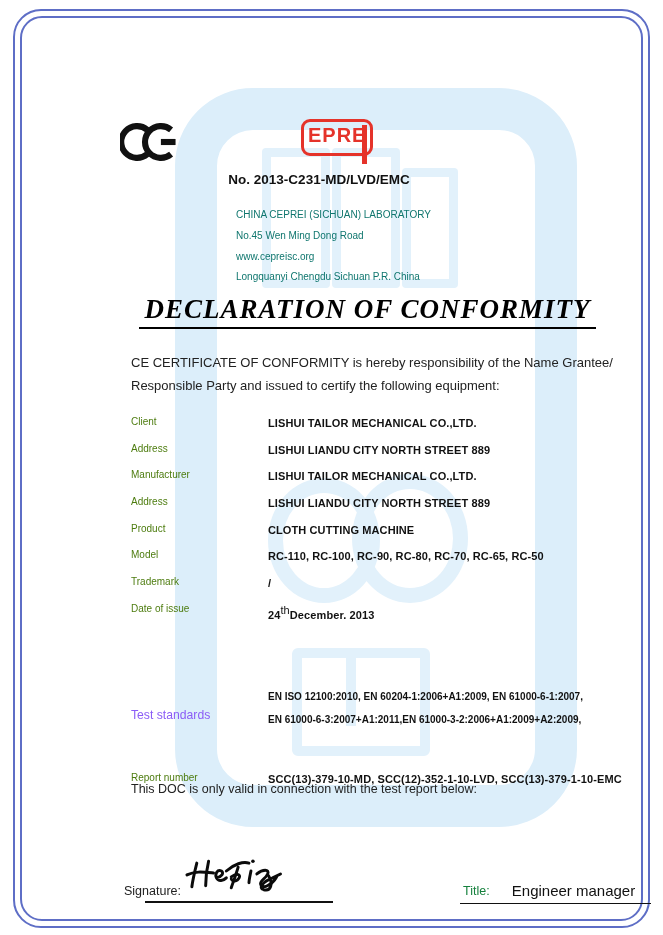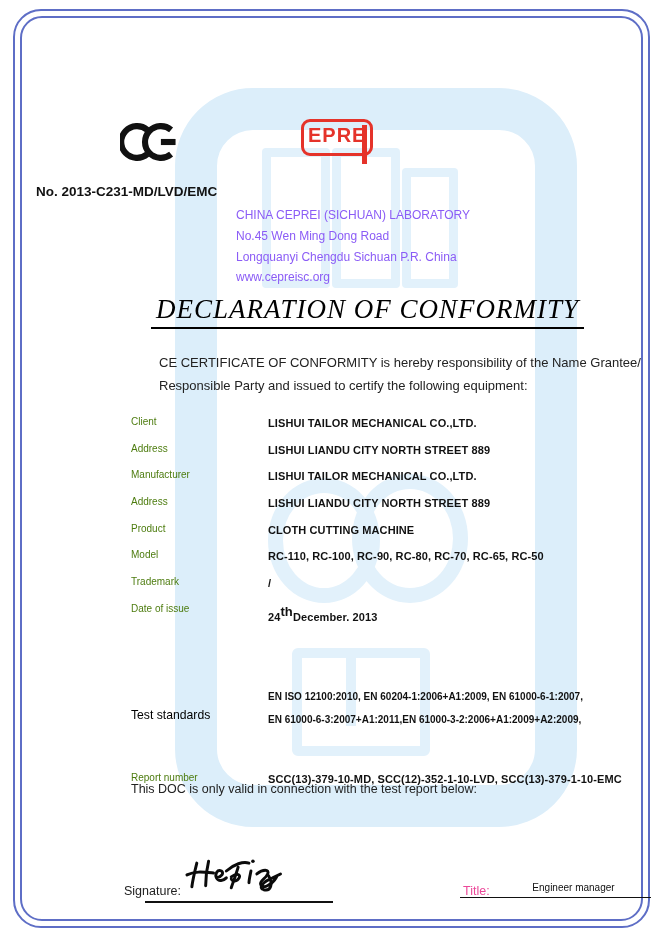--- a/index.html
+++ b/index.html
@@ -30,49 +30,49 @@
   .abs{position:absolute;white-space:nowrap;padding-left:36px;}
   
   .ce-mark{left:84px;top:121px;width:58px;height:42px;}
   .eprei{left:301px;top:119px;width:74px;height:38px;}
   .eprei .box{position:absolute;left:0;top:0;width:72px;height:37px;
     border:3px solid #e5332a;border-radius:9px;box-sizing:border-box;}
   .eprei .txt{position:absolute;left:7px;top:6px;font-size:20px;font-weight:bold;
     color:#e5332a;letter-spacing:1px;line-height:1;}
   .eprei .ibar{position:absolute;left:61px;top:6px;width:5px;height:39px;background:#e5332a;}
   
-  .cert-no{left:0;top:172px;width:566px;text-align:left;font-weight:bold;
-    font-size:13.5px;color:#111;margin-top:12px;}
+  .cert-no{left:0;top:172px;width:566px;text-align:center;font-weight:bold;
+    font-size:13.5px;color:#111;}
   
-  .issuer{left:200px;top:205px;font-size:12px;line-height:20.8px;color:#8b5cf6;}
+  .issuer{left:200px;top:205px;font-size:10px;line-height:20.8px;color:#0f766e;}
   
   .doc-title{left:0;top:294px;width:663px;text-align:center;}
   .doc-title span{display:inline-block;font-family:"Liberation Serif", serif;
-    font-weight:normal;font-style:italic;font-size:27px;letter-spacing:1px;color:#000;
+    font-weight:bold;font-style:italic;font-size:27px;letter-spacing:1px;color:#000;
     border-bottom:2.5px solid #000;padding:0 5px 2px 5px;text-align:right;}
   
-  .intro{left:95px;top:351px;font-size:13px;line-height:23px;color:#222;margin-left:28px;}
+  .intro{left:95px;top:351px;font-size:13px;line-height:23px;color:#222;}
   
   .fields{left:95px;top:416px;width:520px;}
   .frow{display:flex;height:26.7px;align-items:flex-start;}
   .flabel{width:137px;flex:0 0 137px;font-size:10px;color:#4d7c0f;}
   .fvalue{font-weight:bold;font-size:11px;padding-top:1px;letter-spacing:.1px;color:#111;white-space:nowrap;}
-  sup.ord{font-size:13px;vertical-align:super;font-weight:bold;}
+  sup.ord{font-size:11px;vertical-align:super;font-weight:normal;}
   
   .compliance{left:95px;top:629px;font-size:11.7px;line-height:22.3px;color:#222;letter-spacing:-.05px;}
-  .teststd-label{left:95px;top:708px;font-size:12.2px;color:#000000;}
+  .teststd-label{left:95px;top:708px;font-size:12.2px;color:#8b5cf6;}
   .teststd-lines{left:232px;top:686px;font-weight:bold;font-size:10px;line-height:22.6px;color:#111;}
   .doc-note{left:95px;top:746px;font-size:12.5px;color:#222;margin-top:36px;}
   .report{left:95px;top:772px;width:520px;}
   
   .sig-label{left:88px;top:884px;font-size:12.5px;color:#222;}
   .sig-svg{left:148px;top:846px;}
   .sig-line{left:145px;top:901px;width:152px;height:0;border-top:2px solid #111;}
-  .title-label{left:427px;top:884px;font-size:12.5px;color:#ec4899;}
-  .title-value{left:460px;top:882px;width:155px;text-align:center;font-size:10px;color:#111;
+  .title-label{left:427px;top:884px;font-size:12.5px;color:#15803d;}
+  .title-value{left:460px;top:882px;width:155px;text-align:center;font-size:15px;color:#111;
     border-bottom:1.5px solid #111;padding-bottom:4px;}
 </style>
 </head>
 <body>
 
 <div class="frame-outer"></div>
 <div class="frame-inner"></div>
 
 <div class="wm wm-ring"></div>
 <div class="wm wm-rect a"></div>
@@ -98,22 +98,22 @@
     <div class="box"></div>
     <div class="txt">EPRE</div>
     <div class="ibar"></div>
   </div>
 
   <div class="abs cert-no">No. 2013-C231-MD/LVD/EMC</div>
 
   <div class="abs issuer">
     <div>CHINA CEPREI (SICHUAN) LABORATORY</div>
     <div>No.45 Wen Ming Dong Road</div>
+    <div>www.cepreisc.org</div>
     <div>Longquanyi Chengdu Sichuan P.R. China</div>
-    <div>www.cepreisc.org</div>
   </div>
 
   <div class="abs doc-title">
     <span>DECLARATION OF CONFORMITY</span>
   </div>
 
   <div class="abs intro">
     <div>CE CERTIFICATE OF CONFORMITY is hereby responsibility of the Name Grantee/</div>
     <div>Responsible Party and issued to certify the following equipment:</div>
   </div>

